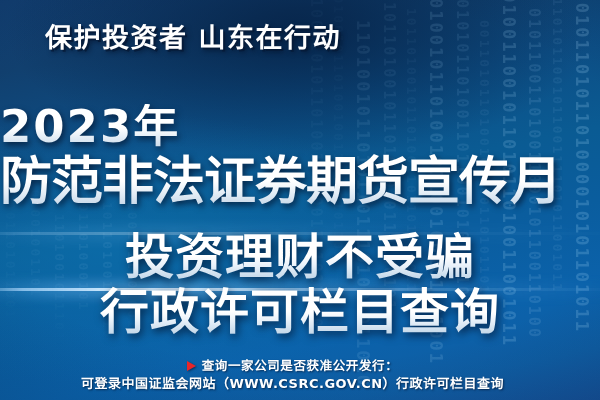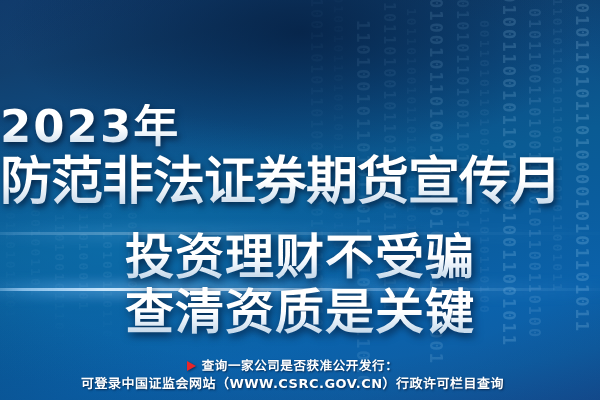--- a/index.html
+++ b/index.html
@@ -278,29 +278,30 @@
       <div class="bin-col s1">01001011001001</div>
     </div>
 
   <div class="light-beam beam-faint"></div>
   <div class="light-beam beam-main"></div>
 
   <div class="vignette"></div>
 
   <div class="content">
 
+    <div class="headline">保护投资者  山东在行动</div>
 
     <div class="title-block">
       <div class="title-year">2023年</div>
       <div class="title-main">防范非法证券期货宣传月</div>
     </div>
 
     <div class="slogan-block">
       <div class="slogan-line">投资理财不受骗</div>
-      <div class="slogan-line">查清资质是关键</div>
+      <div class="slogan-line">行政许可栏目查询</div>
     </div>
 
     <div class="footer">
       <div class="footer-line1">
         <span class="marker-icon"></span><span>查询一家公司是否获准公开发行：</span>
       </div>
       <div class="footer-line2">可登录中国证监会网站（WWW.CSRC.GOV.CN）行政许可栏目查询</div>
     </div>
 
   </div>

